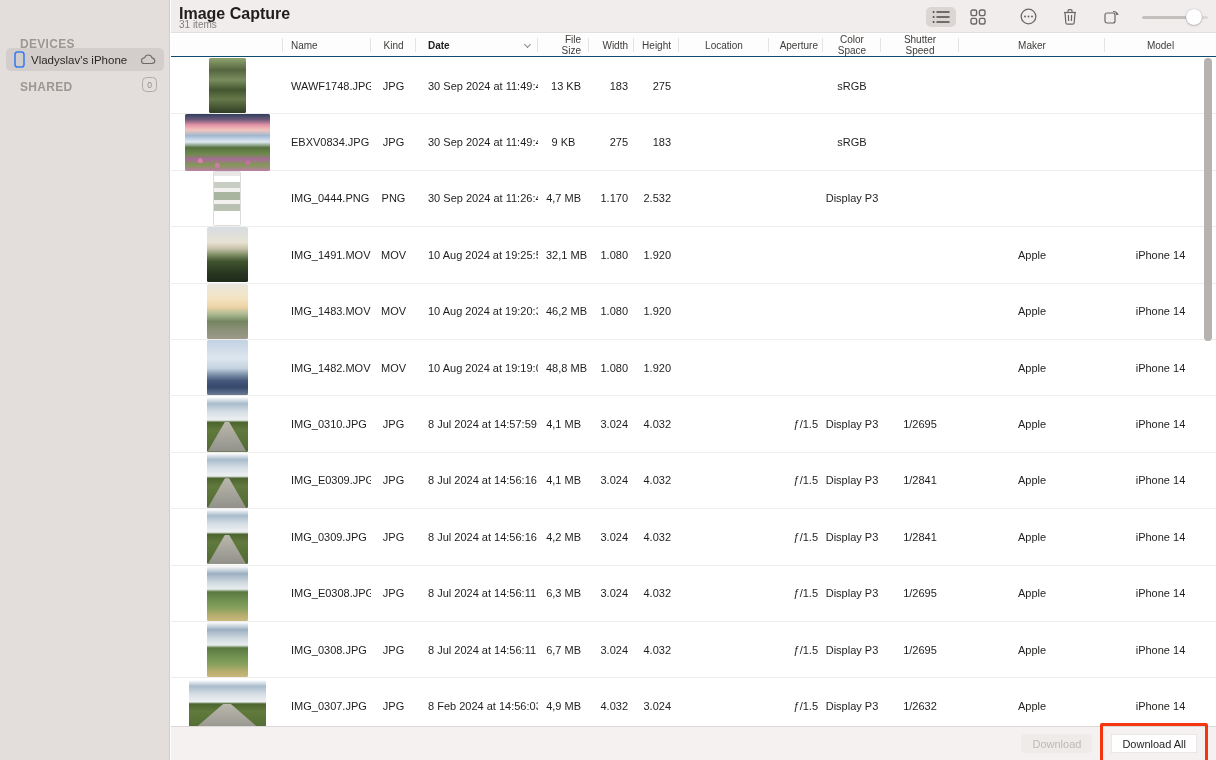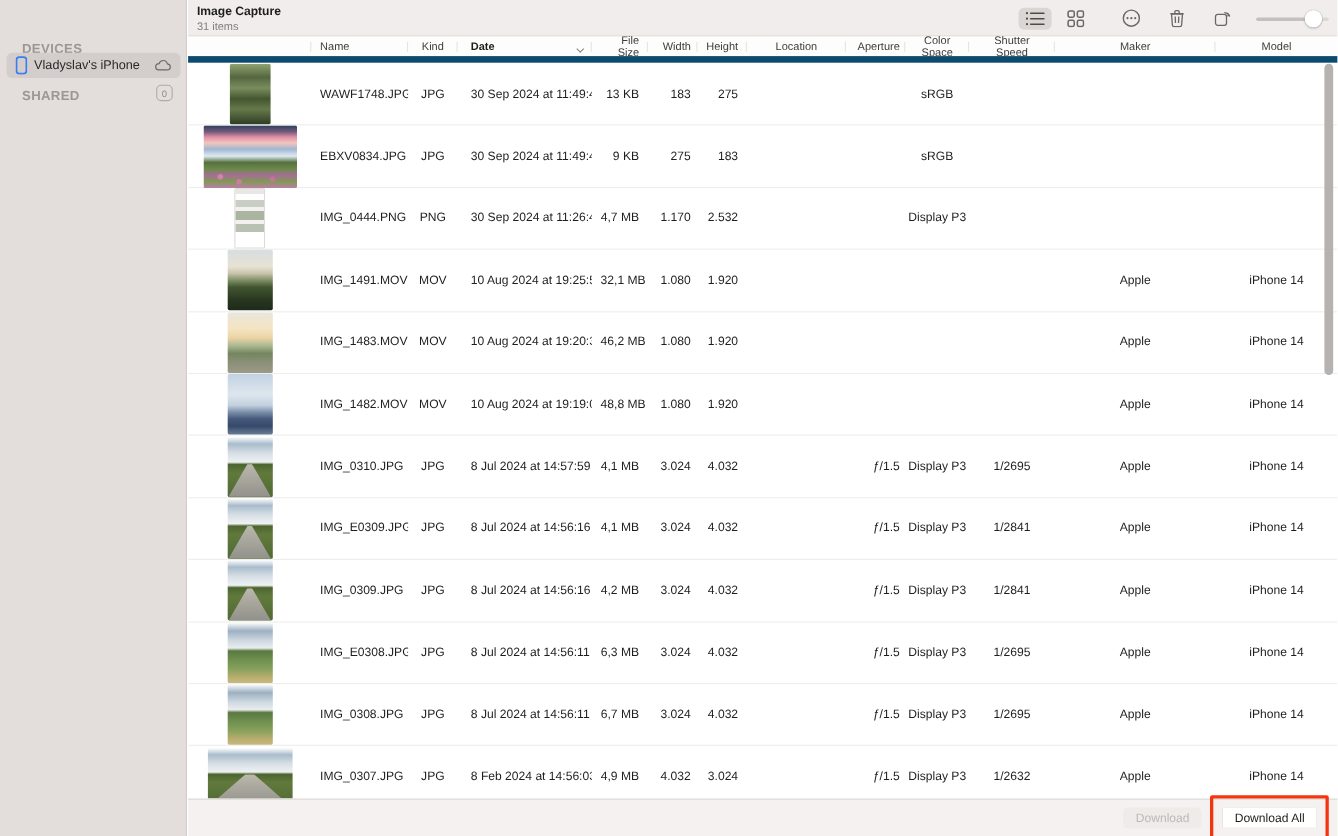--- a/index.html
+++ b/index.html
@@ -9,33 +9,33 @@
   
   .sidebar { position:absolute; left:0; top:0; width:170px; height:760px; background:#e3dedc; border-right:1px solid #d2cdca; }
   .side-section { position:absolute; left:20px; font-size:12px; font-weight:bold; color:#9c9793; letter-spacing:.3px; }
   .device-item { position:absolute; left:6px; top:48px; width:158px; height:23px; background:#d3cecc; border-radius:5px; display:flex; align-items:center; gap:6px; padding:0 8px; }
   .device-name { font-size:11.5px; color:#2a2827; flex:1; white-space:nowrap; overflow:hidden; }
   .shared-badge { position:absolute; right:12px; top:77px; width:15px; height:15px; border:1.5px solid #aeaaa7; border-radius:4.5px; color:#8e8a87; font-size:8.5px; display:flex; align-items:center; justify-content:center; background:transparent; }
 
   
   .main { position:absolute; left:171px; top:0; width:1045px; height:760px; }
   .titlebar { position:absolute; top:0; left:0; right:0; height:33px; background:#f0edec; border-bottom:1px solid #e3dfdd; }
-  .title { position:absolute; left:8px; top:5px; font-size:11px; font-weight:bold; color:#1f1e1d; }
+  .title { position:absolute; left:8px; top:5px; font-size:16px; font-weight:bold; color:#1f1e1d; }
   .subtitle { position:absolute; left:8px; top:19px; font-size:10px; color:#817d7a; }
   .toolbar { position:absolute; right:8px; top:0; height:33px; display:flex; align-items:center; color:#6b6765; }
   .icon-btn { display:flex; align-items:center; justify-content:center; padding:3px 6px; border-radius:5px; }
   .icon-btn.selected { background:#dbd6d4; }
   .tb-gap-s { margin-left:8px; } .tb-gap-m { margin-left:22px; } .tb-gap-l { margin-left:14px; }
   .slider { position:relative; width:66px; height:16px; margin-left:16px; }
   .slider .track-l { position:absolute; left:0; top:7px; height:3px; width:52px; background:#c4c0be; border-radius:2px; }
   .slider .track-r { position:absolute; right:0; top:7px; height:3px; width:14px; background:#dcd8d6; border-radius:2px; }
   .slider .knob { position:absolute; left:44px; top:0; width:16px; height:16px; background:#fff; border-radius:50%; box-shadow:0 0 1px rgba(0,0,0,.35), 0 1px 2px rgba(0,0,0,.2); }
 
   
-  .table-header { position:absolute; top:34px; left:0; right:0; height:23px; background:#fdfdfd; border-bottom:6px solid #0c4a6e; display:flex; align-items:center; font-size:10px; color:#3e3c3a; }
+  .table-header { position:absolute; top:34px; left:0; right:0; height:23px; background:#fdfdfd; border-bottom:1px solid #0c4a6e; display:flex; align-items:center; font-size:10px; color:#3e3c3a; }
   .hcell { position:relative; height:100%; display:flex; align-items:center; flex:none; }
   .hcell:not(:last-child)::after { content:""; position:absolute; right:0; top:4px; bottom:4px; width:1px; background:#e6e4e2; }
   .hcell.bold { font-weight:bold; color:#1f1e1d; }
   .hlabel { width:100%; }
   .sort-chevron { width:5px; height:5px; border-right:1.2px solid #8a8682; border-bottom:1.2px solid #8a8682; transform:rotate(45deg); position:absolute; right:8px; top:8px; }
 
   
   .table-body { position:absolute; top:58px; bottom:34px; left:0; right:0; overflow:hidden; }
   .row { height:56.4px; border-bottom:1px solid #eeedeb; display:flex; align-items:center; }
   .thumb-cell { width:112px; flex:none; display:flex; align-items:center; justify-content:center; }
@@ -227,21 +227,21 @@
         <div class="cell align-center" style="flex: 1 1 0%; padding: 0px 4px;"></div>
       </div>
 
   <div class="row">
     <div class="thumb-cell">
       <div class="thumb th-sunset-field" style="width: 85px; height: 57px;"></div>
     </div>
   <div class="cell align-left" style="width: 88px; padding: 0px 8px;">EBXV0834.JPG</div>
         <div class="cell align-center" style="width: 45px; padding: 0px 4px;">JPG</div>
         <div class="cell align-left" style="width: 122px; padding: 0px 12px;">30 Sep 2024 at 11:49:49</div>
-        <div class="cell align-right" style="width: 51px; padding: 0px 8px;">9 KB</div>
+        <div class="cell align-right" style="width: 51px; padding: 0px 8px; text-align: center;">9 KB</div>
         <div class="cell align-right" style="width: 45px; padding: 0px 6px;">275</div>
         <div class="cell align-right" style="width: 45px; padding: 0px 8px;">183</div>
         <div class="cell align-center" style="width: 90px; padding: 0px 4px;"></div>
         <div class="cell align-right" style="width: 54px; padding: 0px 5px;"></div>
         <div class="cell align-center" style="width: 58px; padding: 0px 2px;">sRGB</div>
         <div class="cell align-center" style="width: 78px; padding: 0px 10px;"></div>
         <div class="cell align-center" style="width: 146px; padding: 0px 4px;"></div>
         <div class="cell align-center" style="flex: 1 1 0%; padding: 0px 4px;"></div>
       </div>
 

